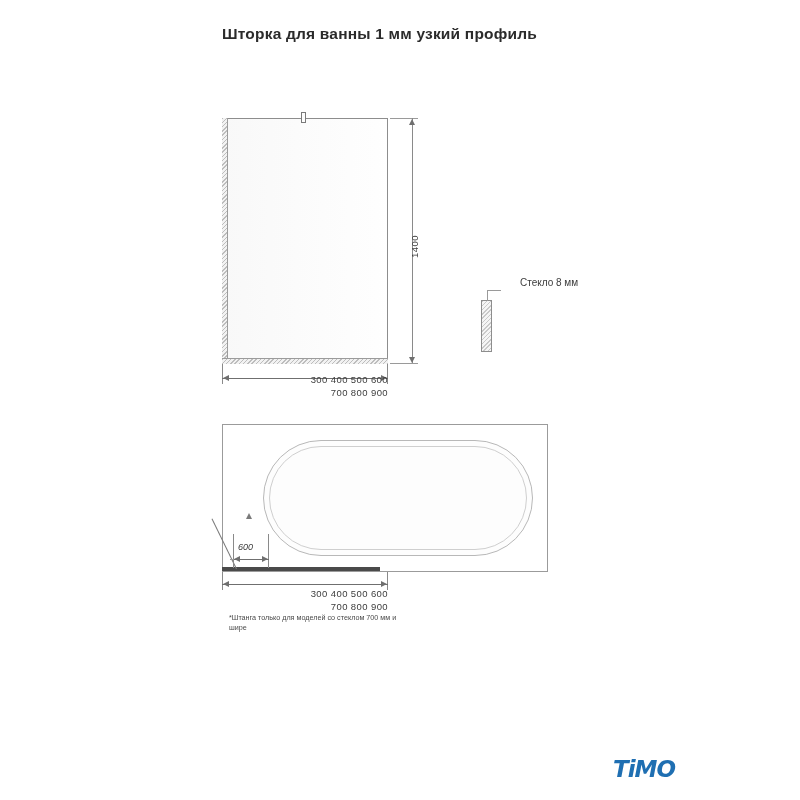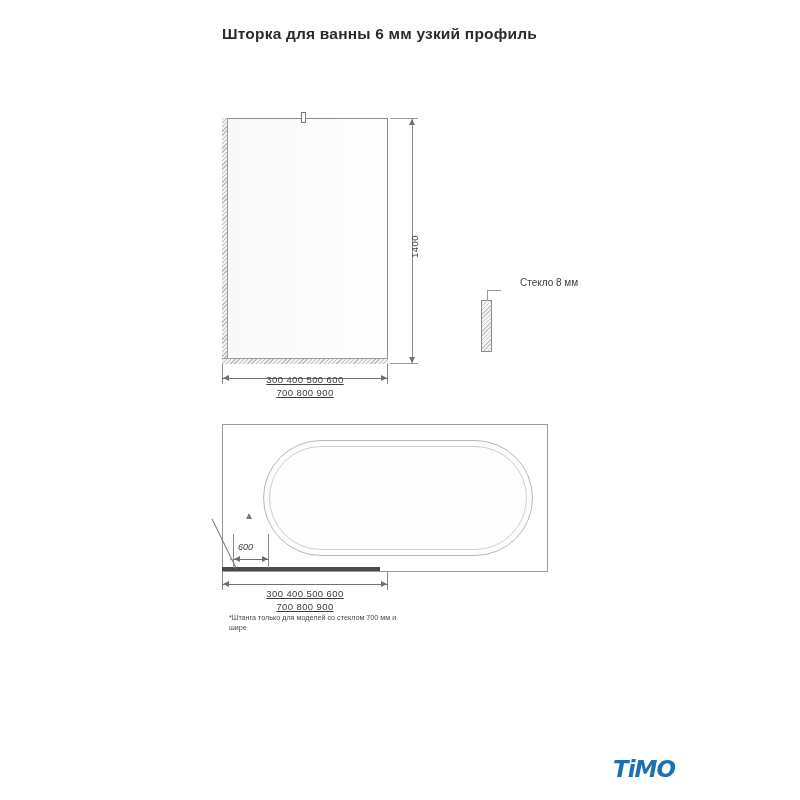--- a/index.html
+++ b/index.html
@@ -140,22 +140,21 @@
     border-left: 6px solid #6f6f6f;
   }
 
   
   .dim-label-h {
     position: absolute;
     font-size: 9.5px;
     color: #3c3c3c;
     white-space: nowrap;
     letter-spacing: 0.4px;
-    text-align: center;
-    text-decoration: underline;
+    text-align: right;
   }
 
   
   .glass-strip {
     position: absolute;
     left: 481px;
     top: 300px;
     width: 11px;
     height: 52px;
     border: 1px solid #8d8d8d;
@@ -271,21 +270,21 @@
     font-style: italic;
     color: #1f6fb2;
     letter-spacing: -1px;
   }
 </style>
 </head>
 <body>
 
 <div class="page">
 
-  <div class="title">Шторка для ванны 6 мм узкий профиль</div>
+  <div class="title">Шторка для ванны 1 мм узкий профиль</div>
 
   <div class="panel-outline"></div>
   <div class="panel-left-profile"></div>
   <div class="panel-bottom-bar"></div>
   <div class="top-clip"></div>
 
   <div class="dim-ext" style="left:390px; top:118px; width:28px;"></div>
   <div class="dim-ext" style="left:390px; top:363px; width:28px;"></div>
   <div class="dim-v-line" style="left:412px; top:118px; height:245px;"></div>
   <div class="arrow-up" style="left:409px; top:119px;"></div>

